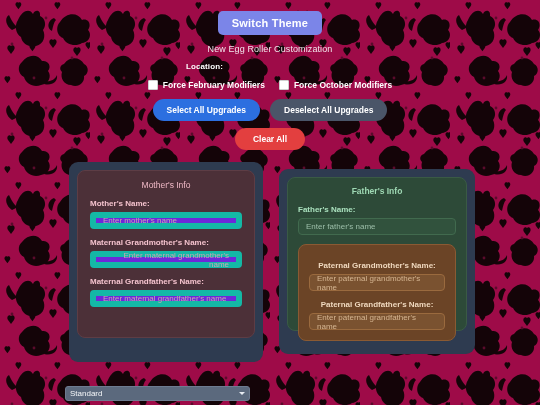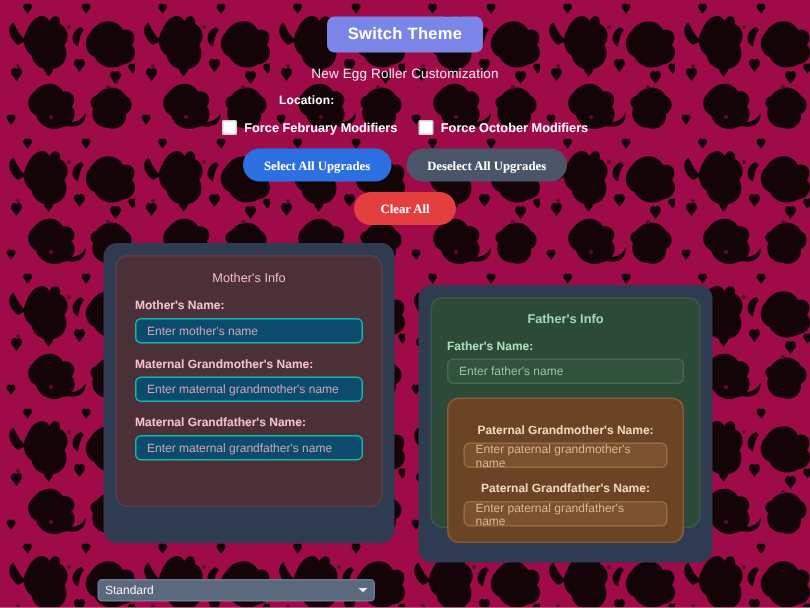--- a/index.html
+++ b/index.html
@@ -120,39 +120,38 @@
   }
   .pill-btn {
     border: none;
     border-radius: 11px;
     color: #ffffff;
     font-size: 8.5px;
     font-weight: bold;
     padding: 6px 14px;
     cursor: pointer;
     white-space: nowrap;
-    font-family: Liberation Serif, serif;
   }
   .btn-blue { background: #2c6fe0; }
   .btn-gray { background: #4a5568; }
   .btn-red  { background: #e33f3f; }
   .clear-row { display: flex; justify-content: center; margin-top: 7px; }
   .btn-clear { padding: 6px 18px; }
 
   
   .cards-area { position: relative; margin-top: 12px; height: 200px; }
 
   .navy-card {
     position: absolute;
     background: #2e3b50;
     border-radius: 9px;
     overflow: hidden;
   }
   #mother-card { left: 69px; top: 0px;  width: 194px; height: 200px; padding: 8px; }
-  #father-card { left: 279px; top: 28px; width: 196px; height: 185px; padding: 8px; }
+  #father-card { left: 279px; top: 7px; width: 196px; height: 185px; padding: 8px; }
 
   .inner-panel { border-radius: 8px; border: 1px solid; }
   .mother-panel {
     background: #4c3038;
     border-color: #5d3d45;
     padding: 9px 12px 12px 12px;
     height: 168px;
   }
   .father-panel {
     background: #2d4a38;
@@ -203,21 +202,21 @@
     width: 100%;
     height: 17px;
     border-radius: 4px;
     font-size: 8px;
     padding: 0 7px;
     display: flex;
     align-items: center;
     margin-bottom: 9px;
     cursor: text;
   }
-  .in-m { background: #0c4a6e; border: 1px solid #14b8a6; color: #c9a8b1; }
+  .in-m { background: #6d28d9; border: 6px solid #14b8a6; color: #c9a8b1; text-align: right; }
   .in-f { background: #31523d; border: 1px solid #416a4e; color: #9dbfaa; }
   .in-g { background: #7a5230; border: 1px solid #9a6a3e; color: #d6b692; }
   .txt-input:last-child { margin-bottom: 0; }
 
   
   .subspecies-block {
     position: absolute;
     left: 65px; top: 386px;
     width: 185px;
     z-index: 3;

